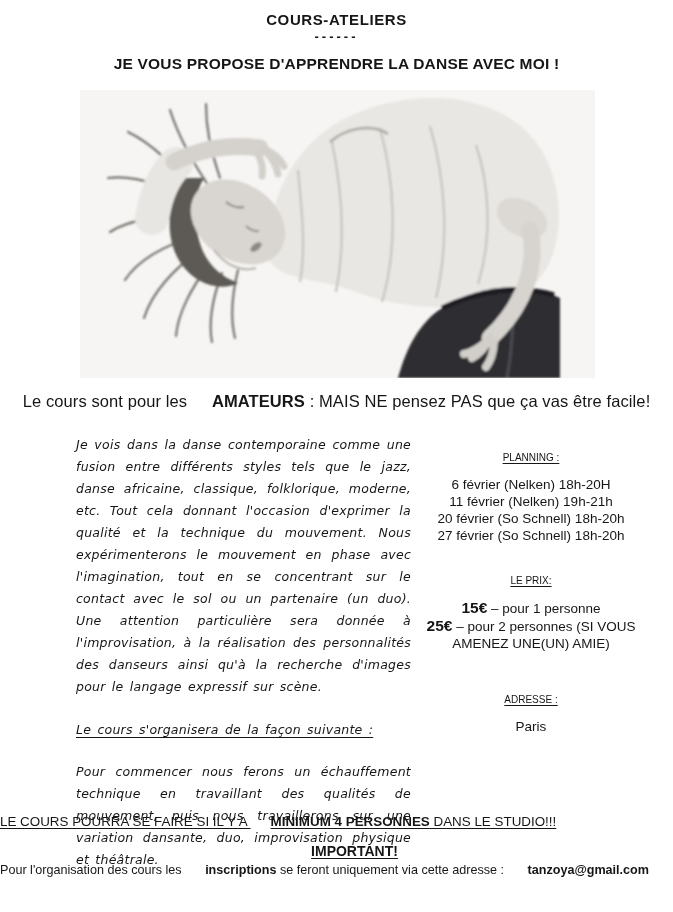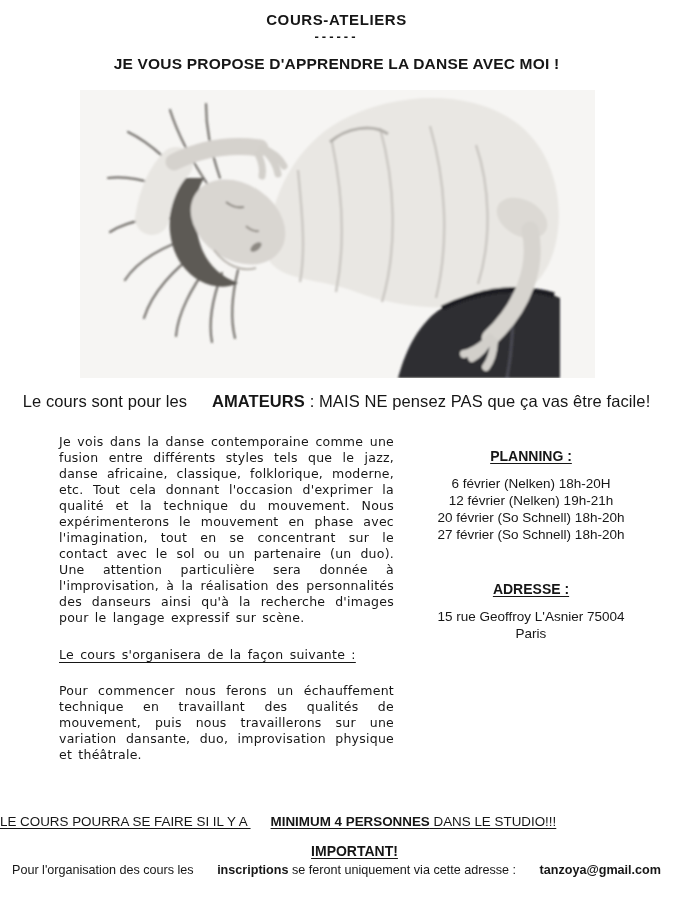--- a/index.html
+++ b/index.html
@@ -17,57 +17,57 @@
   .dashes{font-size:13px;font-weight:bold;letter-spacing:3px;line-height:13px;margin-top:2px;}
   .subtitle{font-size:15.5px;font-weight:bold;letter-spacing:.2px;margin-top:12px;}
   
   .photo{position:absolute;left:80px;top:90px;width:515px;height:288px;}
   .photo svg{display:block;width:100%;height:100%;}
   
   .tagline{position:absolute;top:392px;left:0;right:0;text-align:center;font-size:16.5px;letter-spacing:.1px;}
   .tagline b{font-weight:bold;}
   
   .col-left{
-    position:absolute;left:59px;top:434px;width:335px;
+    position:absolute;left:76px;top:434px;width:335px;
     font-family:"DejaVu Sans",sans-serif;
-    font-size:12.5px;line-height:16px;
-    text-align:justify;letter-spacing:.25px;word-spacing:2px;
+    font-size:12.5px;line-height:22px;
+    text-align:justify;letter-spacing:.25px;word-spacing:2px;font-style:italic;
   }
   .col-left .para{margin:0;}
   .col-left .subhead{
     margin:21px 0 20px 0;
     text-decoration:underline;text-underline-offset:3px;
   }
   .col-right{
     position:absolute;left:398px;top:448px;width:266px;
     text-align:center;font-size:13.5px;line-height:17px;
   }
   .sec-head{
-    font-weight:bold;font-size:14px;
+    font-weight:normal;font-size:10px;
     text-decoration:underline;text-underline-offset:2px;
     display:inline-block;
   }
   .sec{margin:0;}
   .sec .body{margin-top:10px;}
   .sec-prix{margin-top:27px;}
   .sec-adresse{margin-top:38px;}
   .amount{font-weight:bold;font-size:15.5px;}
   
   .studio-note{
     position:absolute;top:814px;left:0;right:0;text-align:left;
     font-size:13.4px;
   }
   .studio-note .inner{text-decoration:underline;text-underline-offset:2px;}
   .important{
     position:absolute;top:843px;left:0;right:0;text-align:center;
     font-size:14px;font-weight:bold;
   }
   .important .inner{text-decoration:underline;text-underline-offset:2px;padding-left:36px;}
   .contact-note{
-    position:absolute;top:863px;left:0;right:0;text-align:center;
+    position:absolute;top:863px;left:0;right:0;
     font-size:12.6px;white-space:nowrap;
   }
   b{font-weight:bold;margin-left:20px;}
 </style>
 </head>
 <body>
 
 <div class="page">
 
   <div class="header">
@@ -149,31 +149,37 @@
     <div class="subhead">Le cours s'organisera de la façon suivante :</div>
     <p class="para">Pour commencer nous ferons un échauffement technique en travaillant des qualités de mouvement, puis nous travaillerons sur une variation dansante, duo, improvisation physique et théâtrale.</p>
   </div>
 
   <div class="col-right">
 
     <div class="sec">
       <span class="sec-head">PLANNING :</span>
       <div class="body">
         <div>6 février (Nelken) 18h-20H</div>
-        <div>12 février (Nelken) 19h-21h</div>
+        <div>11 février (Nelken) 19h-21h</div>
         <div>20 février (So Schnell) 18h-20h</div>
         <div>27 février (So Schnell) 18h-20h</div>
       </div>
     </div>
 
+    <div class="sec sec-prix">
+      <span class="sec-head">LE PRIX:</span>
+      <div class="body">
+        <div><span class="amount">15€</span><span> – pour 1 personne</span></div>
+        <div><span class="amount">25€</span><span> – pour 2 personnes (SI VOUS AMENEZ UNE(UN) AMIE)</span></div>
+      </div>
+    </div>
 
     <div class="sec sec-adresse">
       <span class="sec-head">ADRESSE : </span>
       <div class="body">
-        <div>15 rue Geoffroy L'Asnier 75004</div>
         <div>Paris</div>
       </div>
     </div>
 
   </div>
 
   <div class="studio-note"><span class="inner"><span>LE COURS POURRA SE FAIRE SI IL Y A </span><b>MINIMUM 4 PERSONNES</b><span> DANS LE STUDIO!!!</span></span></div>
 
   <div class="important"><span class="inner">IMPORTANT!</span></div>
 

